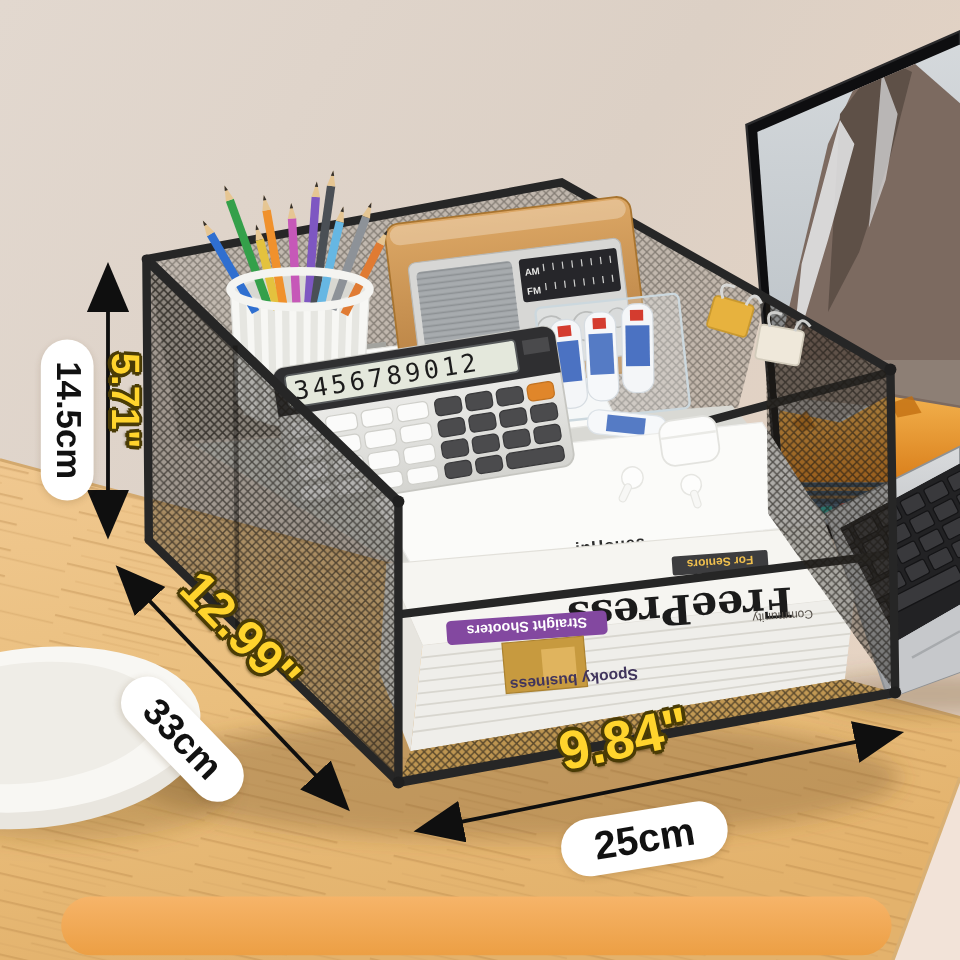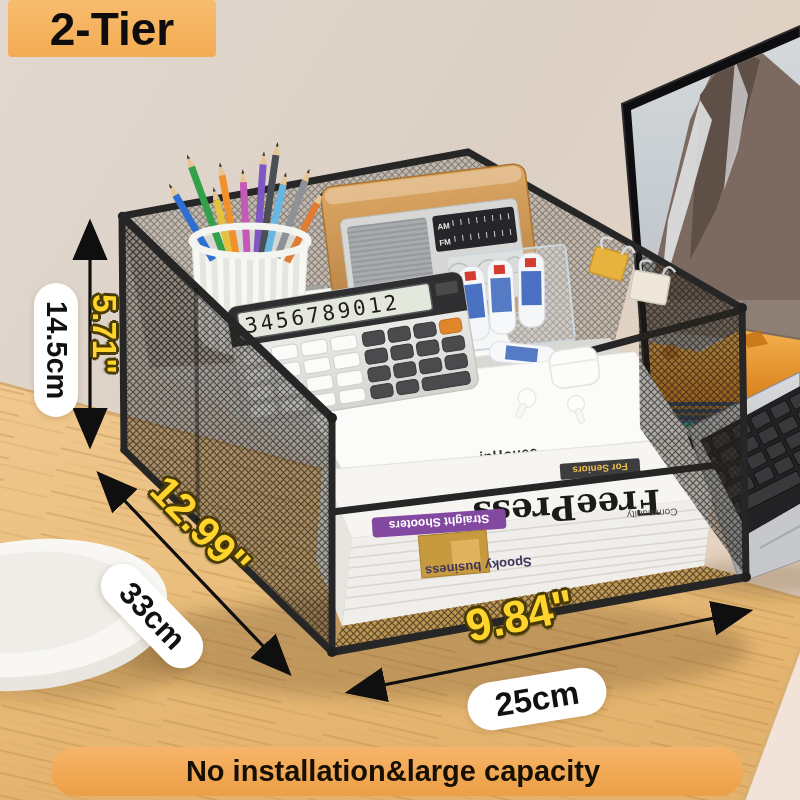--- a/index.html
+++ b/index.html
@@ -466,28 +466,26 @@
   <defs>
     <marker id="ah" markerWidth="13" markerHeight="11" refX="10" refY="5.5" orient="auto-start-reverse">
       <path d="M0,0 L13,5.5 L0,11 z" fill="#0f0f0f"></path>
     </marker>
   </defs>
   <line x1="90" y1="228" x2="90" y2="440" stroke="#0f0f0f" stroke-width="3.2" marker-start="url(#ah)" marker-end="url(#ah)"></line>
   <line x1="103" y1="478" x2="285" y2="669" stroke="#0f0f0f" stroke-width="3.2" marker-start="url(#ah)" marker-end="url(#ah)"></line>
   <line x1="354" y1="691" x2="744" y2="612" stroke="#0f0f0f" stroke-width="3.2" marker-start="url(#ah)" marker-end="url(#ah)"></line>
 </svg>
 
-<div id="badge2tier" class="anno">2-Tier</div>
 
 <div id="dimHcm" class="anno pill vert">14.5cm</div>
 <div id="dimHin" class="anno yel vert">5.71"</div>
 
 <div id="dimDin" class="anno yel">12.99"</div>
 <div id="dimDcm" class="anno pill">33cm</div>
 
 <div id="dimWin" class="anno yel">9.84"</div>
 <div id="dimWcm" class="anno pill">25cm</div>
 
 <div id="footerBar" class="anno">
-  <div id="tagline">No installation&amp;large capacity</div>
 </div>
 
 </div>
 
 </body></html>

